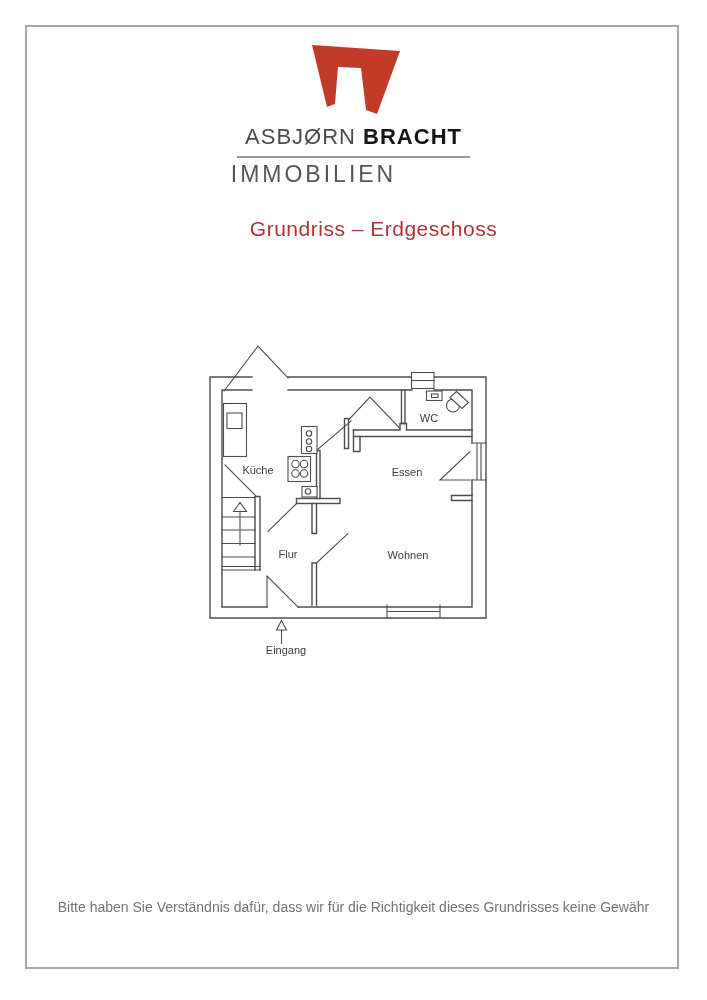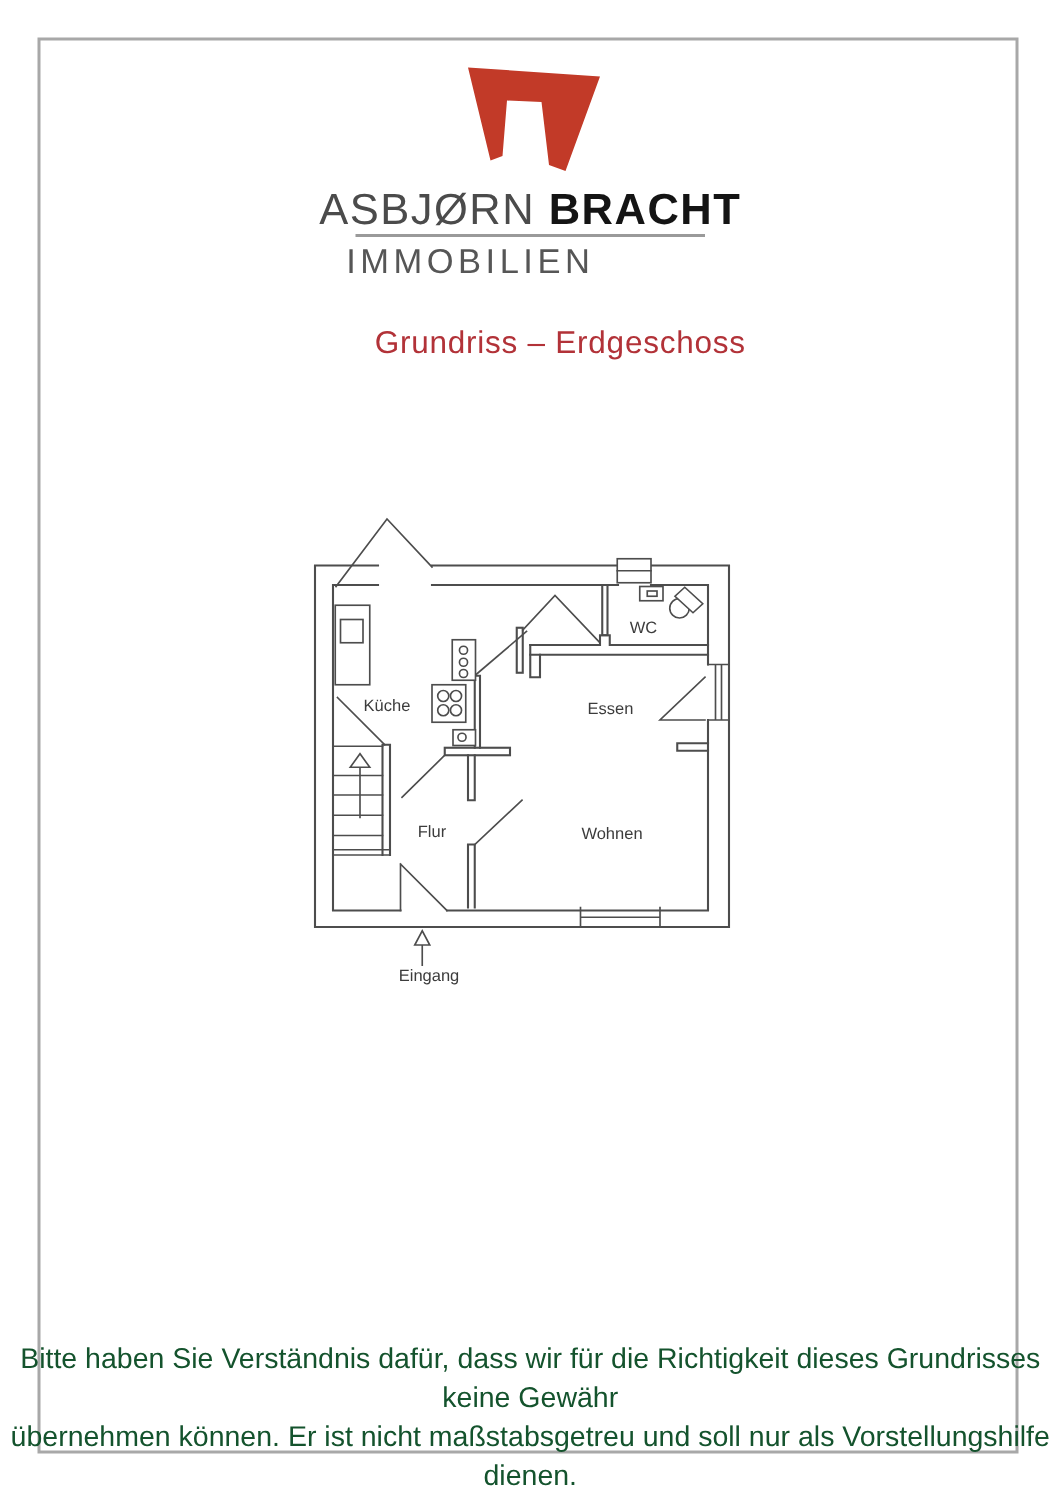--- a/index.html
+++ b/index.html
@@ -2,35 +2,35 @@
 <html><head>
 <meta charset="utf-8">
 <style>
   html,body{margin:0;padding:0;background:#fff;}
   body{width:707px;height:1000px;position:relative;overflow:hidden;
        font-family:"Liberation Sans", sans-serif;-webkit-font-smoothing:antialiased;}
   .page-frame{position:absolute;left:25px;top:25px;width:654px;height:944px;
        border:2px solid #a8a8a8;background:#fff;box-sizing:border-box;}
   .logo-mark{position:absolute;left:303px;top:40px;width:100px;height:78px;}
   .wordmark{position:absolute;left:0;top:124px;width:707px;text-align:center;
-       font-size:29px;letter-spacing:1px;white-space:nowrap;}
+       font-size:22px;letter-spacing:1px;white-space:nowrap;}
   .wordmark .light{color:#4b4b4b;font-weight:400;}
   .wordmark .bold{color:#141414;font-weight:700;}
   .brand-rule{position:absolute;left:237px;top:156px;width:233px;height:2px;background:#9a9a9a;}
   .brand-sub{position:absolute;left:0;top:161px;width:627px;text-align:center;
        font-size:23px;letter-spacing:3px;color:#565656;font-weight:400;}
   .page-title{position:absolute;left:0;top:217px;width:707px;text-align:center;
        font-size:21px;color:#b23238;font-weight:400;letter-spacing:0.5px;margin-left:20px;}
   .floorplan{position:absolute;left:195px;top:335px;width:310px;height:330px;}
   .floorplan .wall{stroke:#4d4d4d;stroke-width:1.4;fill:none;stroke-linecap:square;}
   .floorplan .thin{stroke:#4d4d4d;stroke-width:1.1;fill:none;stroke-linecap:square;}
   .floorplan .fixture{stroke:#4d4d4d;stroke-width:1.1;fill:#fff;}
   .floorplan text{font-family:"Liberation Sans", sans-serif;font-size:11px;fill:#3c3c3c;}
   .footer{position:absolute;left:0;top:894px;width:707px;text-align:center;
-       font-size:19px;line-height:26px;color:#14532d;}
+       font-size:14px;line-height:26px;color:#737373;}
 </style>
 </head>
 <body>
 
 <div class="page-frame"></div>
 
 <svg class="logo-mark" viewBox="305 40 100 78">
   <polygon points="314,45 402,51 379,114 368,110 363,68 340,67 337,104 329,107" fill="#c23a28"></polygon>
 </svg>
 
@@ -149,14 +149,13 @@
   <text x="258" y="474" text-anchor="middle">Küche</text>
   <text x="429" y="422" text-anchor="middle">WC</text>
   <text x="407" y="476" text-anchor="middle">Essen</text>
   <text x="288" y="558" text-anchor="middle">Flur</text>
   <text x="408" y="559" text-anchor="middle">Wohnen</text>
   <text x="286" y="654" text-anchor="middle" font-size="11.5">Eingang</text>
 </svg>
 
 <div class="footer">
   <div>Bitte haben Sie Verständnis dafür, dass wir für die Richtigkeit dieses Grundrisses keine Gewähr</div>
-  <div>übernehmen können. Er ist nicht maßstabsgetreu und soll nur als Vorstellungshilfe dienen.</div>
 </div>
 
 </body></html>

